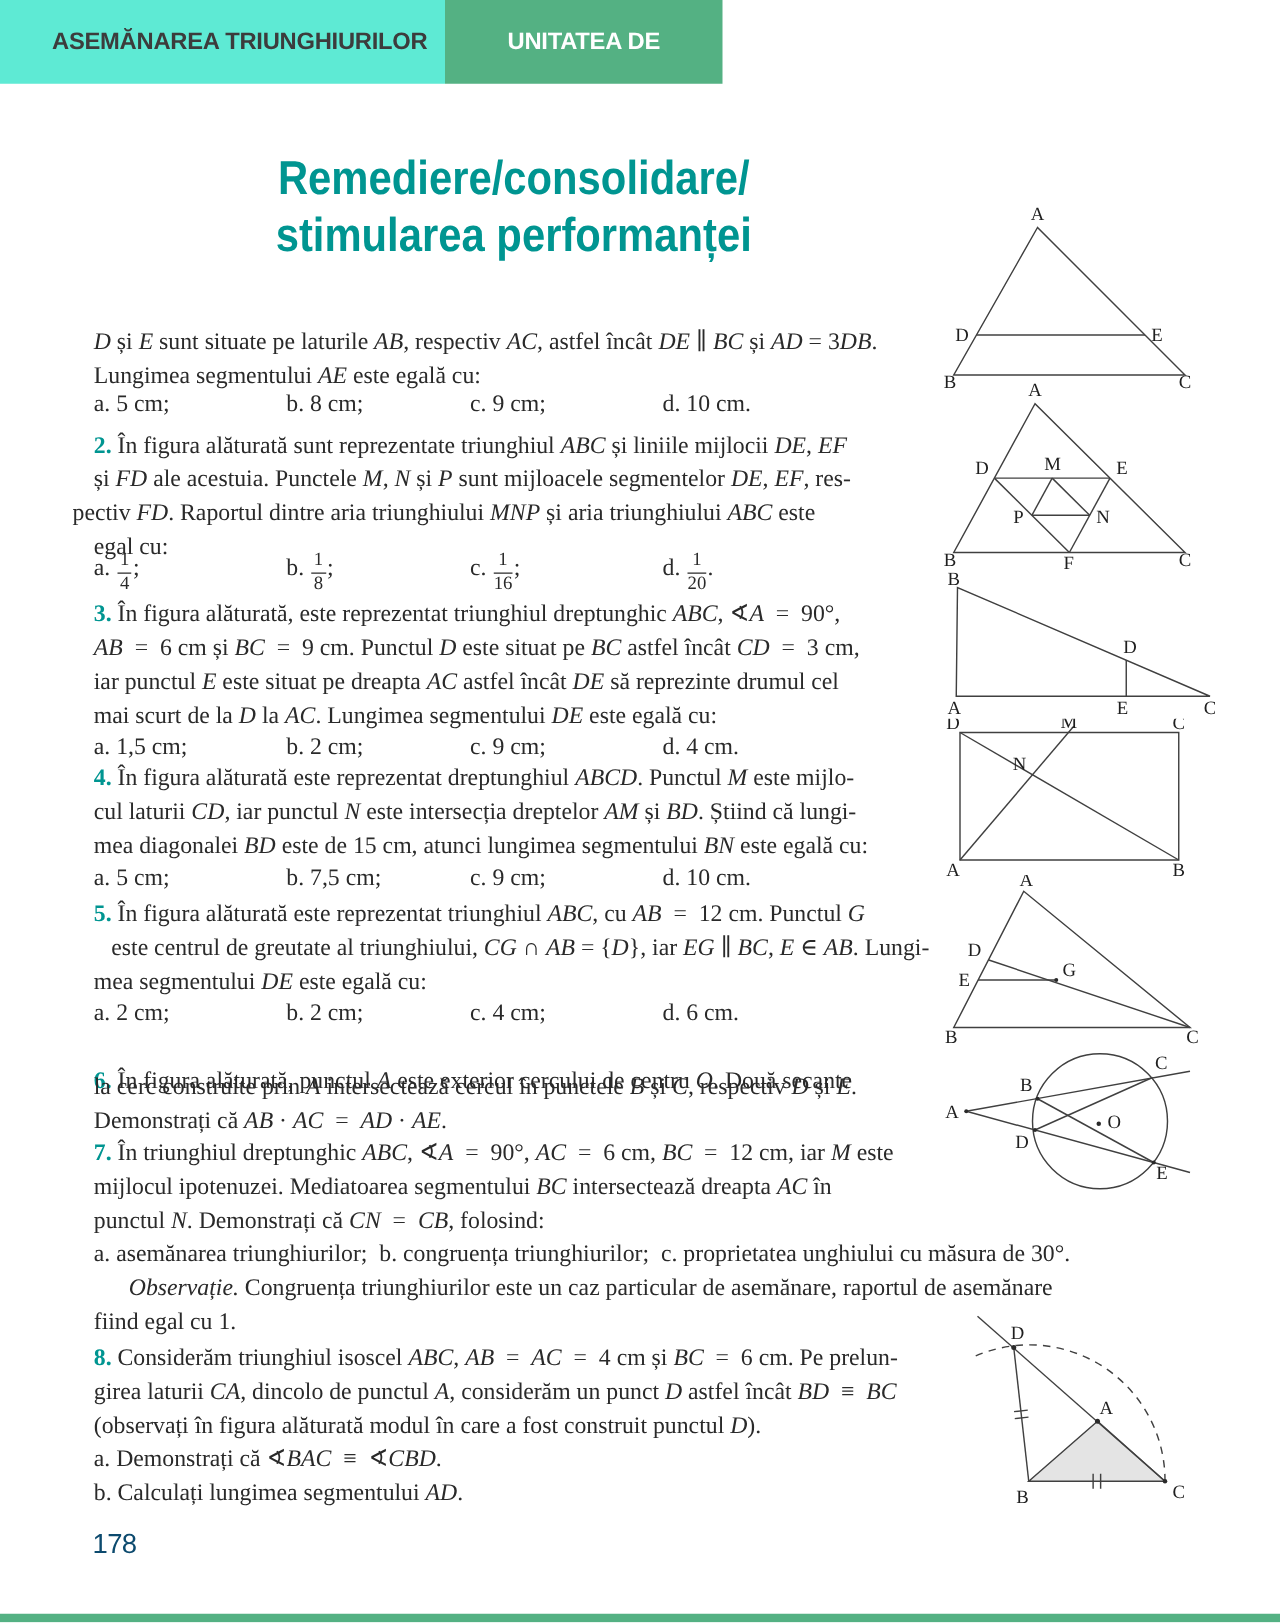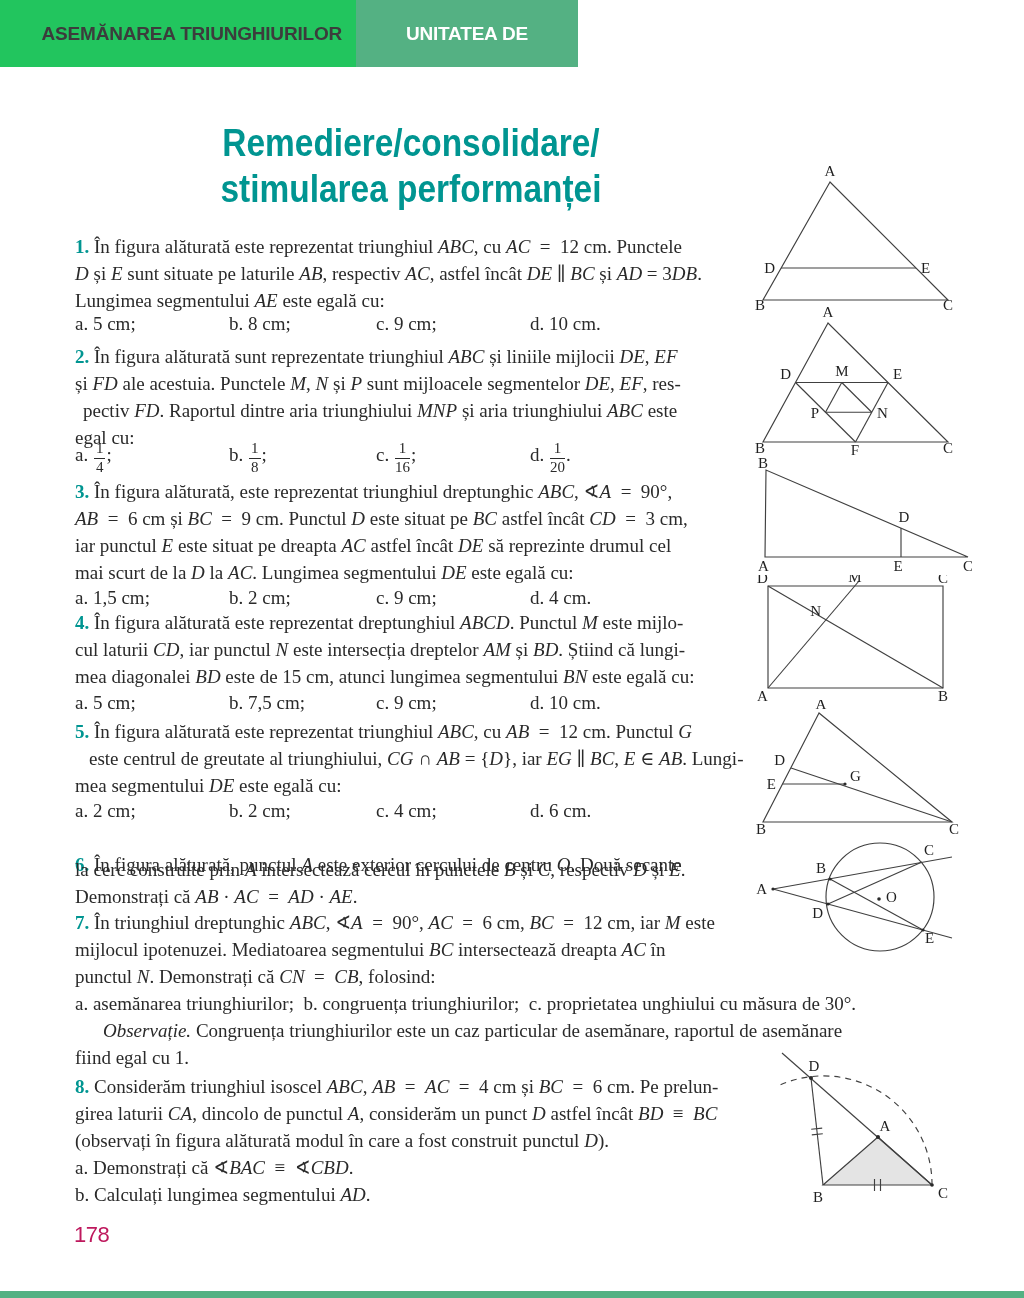--- a/index.html
+++ b/index.html
@@ -1,20 +1,20 @@
 <!DOCTYPE html>
 <html><head>
 <meta charset="utf-8">
 <style>
   html,body{margin:0;padding:0;background:#ffffff;}
   .page{position:relative;width:1024px;height:1298px;background:#ffffff;overflow:hidden;
         font-family:"Liberation Serif","DejaVu Serif",serif;color:#2a2a2a;}
   
   .band{position:absolute;top:0;height:67px;}
-  .band-light{left:0;width:356px;background:#22c55e;}
+  .band-light{left:0;width:356px;background:#5eead4;}
   .band-dark{left:356px;width:222px;background:#54b183;}
   .band-label{font-family:"Liberation Sans","DejaVu Sans",sans-serif;font-weight:bold;
               font-size:19px;line-height:67px;letter-spacing:-0.2px;}
   .band-light .band-label{color:#3c3c3c;text-align:right;padding-right:14px;}
   .band-dark .band-label{color:#ffffff;text-align:center;}
   
   .title{position:absolute;left:75px;width:672px;text-align:center;color:#009591;
          font-family:"Liberation Sans","DejaVu Sans",sans-serif;font-weight:bold;
          font-size:38px;transform:scaleX(0.88);transform-origin:50% 0;}
   
@@ -26,49 +26,48 @@
   .frac .num{display:block;border-bottom:1.2px solid #2a2a2a;padding:0 2px 1px;}
   .frac .den{display:block;padding-top:1px;}
   
   .fig{position:absolute;}
   .fig line,.fig path,.fig circle.ln{stroke:#404040;stroke-width:1.15;fill:none;}
   .fig path.filled{fill:#e4e4e4;}
   .fig path.dashed{stroke-dasharray:6 5;}
   .fig circle.dot{fill:#2a2a2a;stroke:none;}
   .fig text{font-family:"Liberation Serif","DejaVu Serif",serif;font-size:15px;fill:#1f1f1f;}
   .pagenum{position:absolute;left:74px;top:1222px;font-family:"Liberation Sans","DejaVu Sans",sans-serif;
-           font-size:22px;color:#be185d;letter-spacing:-0.5px;}
+           font-size:22px;color:#0c4a6e;letter-spacing:-0.5px;}
   .footbar{position:absolute;left:0;top:1291px;width:1024px;height:7px;background:#54b183;}
 </style>
 </head>
 <body>
 
 <div class="page">
 
   <div class="band band-light">
     <div class="band-label">ASEMĂNAREA TRIUNGHIURILOR</div>
   </div>
   <div class="band band-dark">
     <div class="band-label">UNITATEA DE ÎNVĂȚARE 6</div>
   </div>
 
   <div class="title" style="top:122px">Remediere/consolidare/</div>
   <div class="title" style="top:168px">stimularea performanței</div>
 
-  <div class="line" style="left:75px;top:234px"><span class="exnum">1.</span> În figura alăturată este reprezentat triunghiul <span class="var">ABC</span>, cu <span class="var">AC</span>  =  12 cm. Punctele</div>
   <div class="line" style="left:75px;top:261px"><span class="var">D</span> și <span class="var">E</span> sunt situate pe laturile <span class="var">AB</span>, respectiv <span class="var">AC</span>, astfel încât <span class="var">DE</span> ∥ <span class="var">BC</span> și <span class="var">AD</span> = 3<span class="var">DB</span>.</div>
   <div class="line" style="left:75px;top:288px">Lungimea segmentului <span class="var">AE</span> este egală cu:</div>
   <div class="line" style="left:75px;top:311px">a. 5 cm;</div>
   <div class="line" style="left:229px;top:311px">b. 8 cm;</div>
   <div class="line" style="left:376px;top:311px">c. 9 cm;</div>
   <div class="line" style="left:530px;top:311px">d. 10 cm.</div>
 
   <div class="line" style="left:75px;top:344px"><span class="exnum">2.</span> În figura alăturată sunt reprezentate triunghiul <span class="var">ABC</span> și liniile mijlocii <span class="var">DE</span>, <span class="var">EF</span></div>
   <div class="line" style="left:75px;top:371px">și <span class="var">FD</span> ale acestuia. Punctele <span class="var">M</span>, <span class="var">N</span> și <span class="var">P</span> sunt mijloacele segmentelor <span class="var">DE</span>, <span class="var">EF</span>, res-</div>
-  <div class="line" style="left:83px;top:398px">pectiv <span class="var">FD</span>. Raportul dintre aria triunghiului <span class="var">MNP</span> și aria triunghiului <span class="var">ABC</span> este</div>
+  <div class="line" style="left:58px;top:398px">pectiv <span class="var">FD</span>. Raportul dintre aria triunghiului <span class="var">MNP</span> și aria triunghiului <span class="var">ABC</span> este</div>
   <div class="line" style="left:75px;top:425px">egal cu:</div>
   <div class="line" style="left:75px;top:441px">a. <span class="frac"><span class="num">1</span><span class="den">4</span></span>;</div>
   <div class="line" style="left:229px;top:441px">b. <span class="frac"><span class="num">1</span><span class="den">8</span></span>;</div>
   <div class="line" style="left:376px;top:441px">c. <span class="frac"><span class="num">1</span><span class="den">16</span></span>;</div>
   <div class="line" style="left:530px;top:441px">d. <span class="frac"><span class="num">1</span><span class="den">20</span></span>.</div>
 
   <div class="line" style="left:75px;top:479px"><span class="exnum">3.</span> În figura alăturată, este reprezentat triunghiul dreptunghic <span class="var">ABC</span>, ∢<span class="var">A</span>  =  90°,</div>
   <div class="line" style="left:75px;top:506px"><span class="var">AB</span>  =  6 cm și <span class="var">BC</span>  =  9 cm. Punctul <span class="var">D</span> este situat pe <span class="var">BC</span> astfel încât <span class="var">CD</span>  =  3 cm,</div>
   <div class="line" style="left:75px;top:533px">iar punctul <span class="var">E</span> este situat pe dreapta <span class="var">AC</span> astfel încât <span class="var">DE</span> să reprezinte drumul cel</div>
   <div class="line" style="left:75px;top:560px">mai scurt de la <span class="var">D</span> la <span class="var">AC</span>. Lungimea segmentului <span class="var">DE</span> este egală cu:</div>

